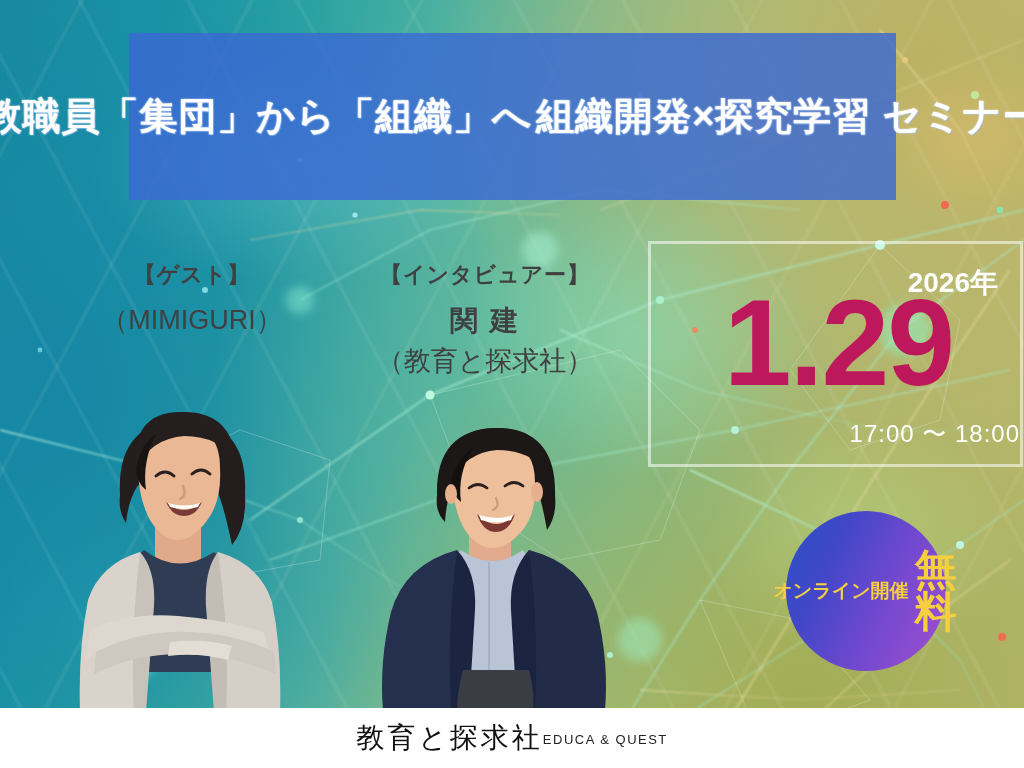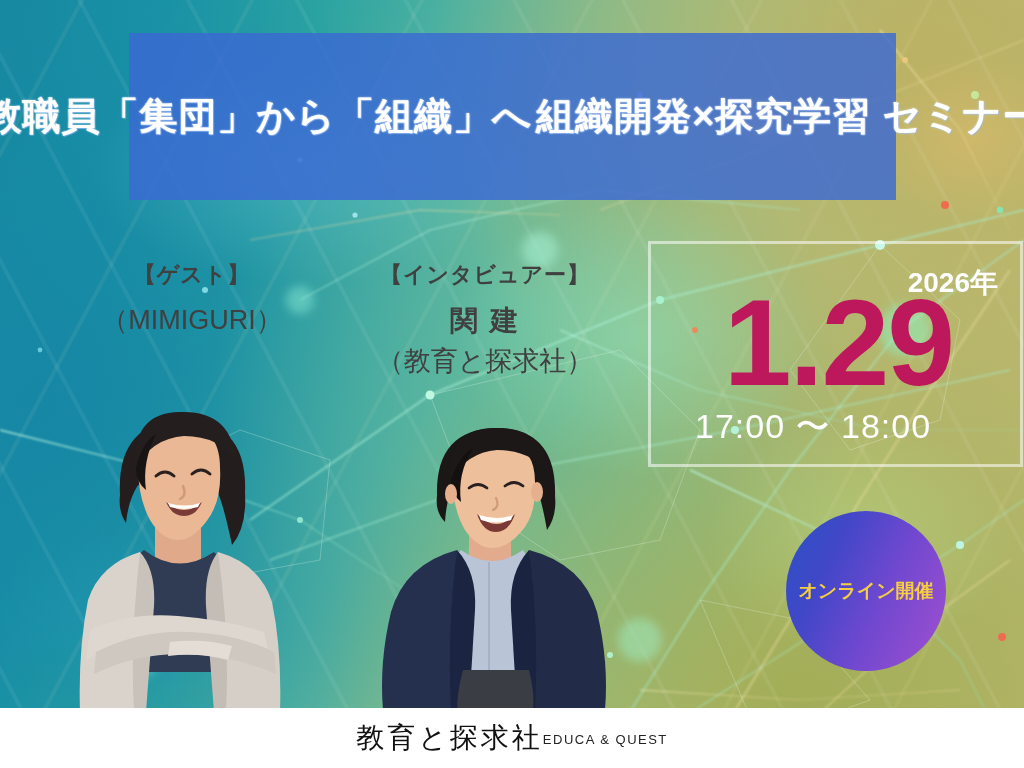--- a/index.html
+++ b/index.html
@@ -165,23 +165,23 @@
     font-size: 122px;
     font-weight: 700;
     line-height: 1;
     letter-spacing: -2px;
   }
   #date-time {
     position: absolute;
     left: 0;
     right: 0;
     bottom: 14px;
-    text-align: left;
+    text-align: right;
     color: #ffffff;
-    font-size: 34px;
+    font-size: 24px;
     font-weight: 400;
     letter-spacing: 1px;
     padding-left: 44px;
   }
 
   
   #badge {
     position: absolute;
     left: 786px;
     top: 511px;
@@ -426,20 +426,21 @@
   </div>
 
   <div id="date-box">
     <div id="date-year">2026年</div>
     <div id="date-day">1.29</div>
     <div id="date-time">17:00 〜 18:00</div>
   </div>
 
   <div id="badge">
     <div id="badge-mode">オンライン開催</div>
+    <div id="badge-price">無料</div>
   </div>
 
   <div id="footer">
     <div id="footer-logo-jp">教育と探求社</div>
     <div id="footer-logo-en">EDUCA &amp; QUEST</div>
   </div>
 
 </div>
 
 </body></html>

